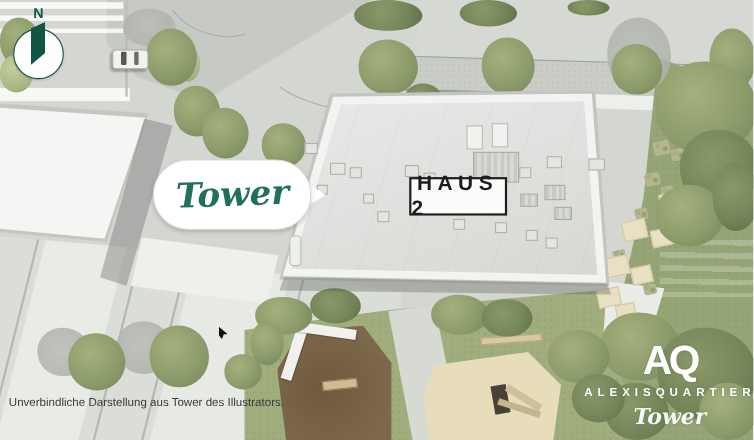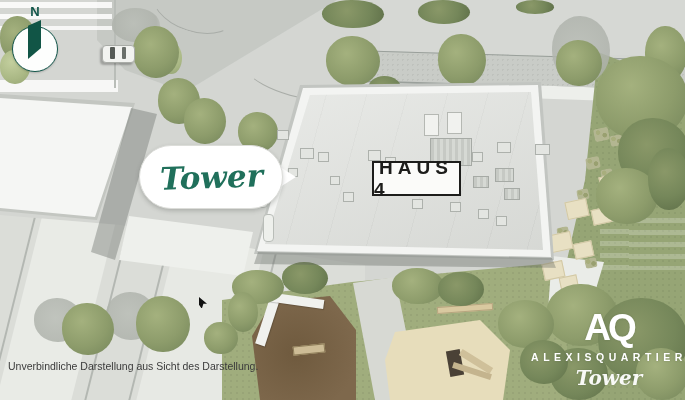--- a/index.html
+++ b/index.html
@@ -231,25 +231,25 @@
     <div class="compass-n">N</div>
     <div class="compass-needle"></div>
   </div>
 
   <div class="bubble-tail"></div>
   <div class="bubble">
     <span class="script" style="font-size:31px;color:#20705b;transform:rotate(-2deg);">Tower</span>
   </div>
 
   <div class="haus-label">
-    <span>HAUS 4</span>
+    <span>HAUS 2</span>
   </div>
 
   <div class="disclaimer">
-    <div>Unverbindliche Darstellung aus Sicht des Darstellung.</div>
+    <div>Unverbindliche Darstellung aus Tower des Illustrators.</div>
   </div>
 
   <div class="logo">
     <div class="mono">AQ</div>
     <div class="word">ALEXISQUARTIER</div>
     <div class="claim script">Tower</div>
   </div>
 
   <div class="abs" style="left:199px;top:297px;width:8px;height:11px;background:#111;
               clip-path:polygon(0 0,100% 62%,55% 62%,38% 100%,28% 100%,0 70%);"></div>

